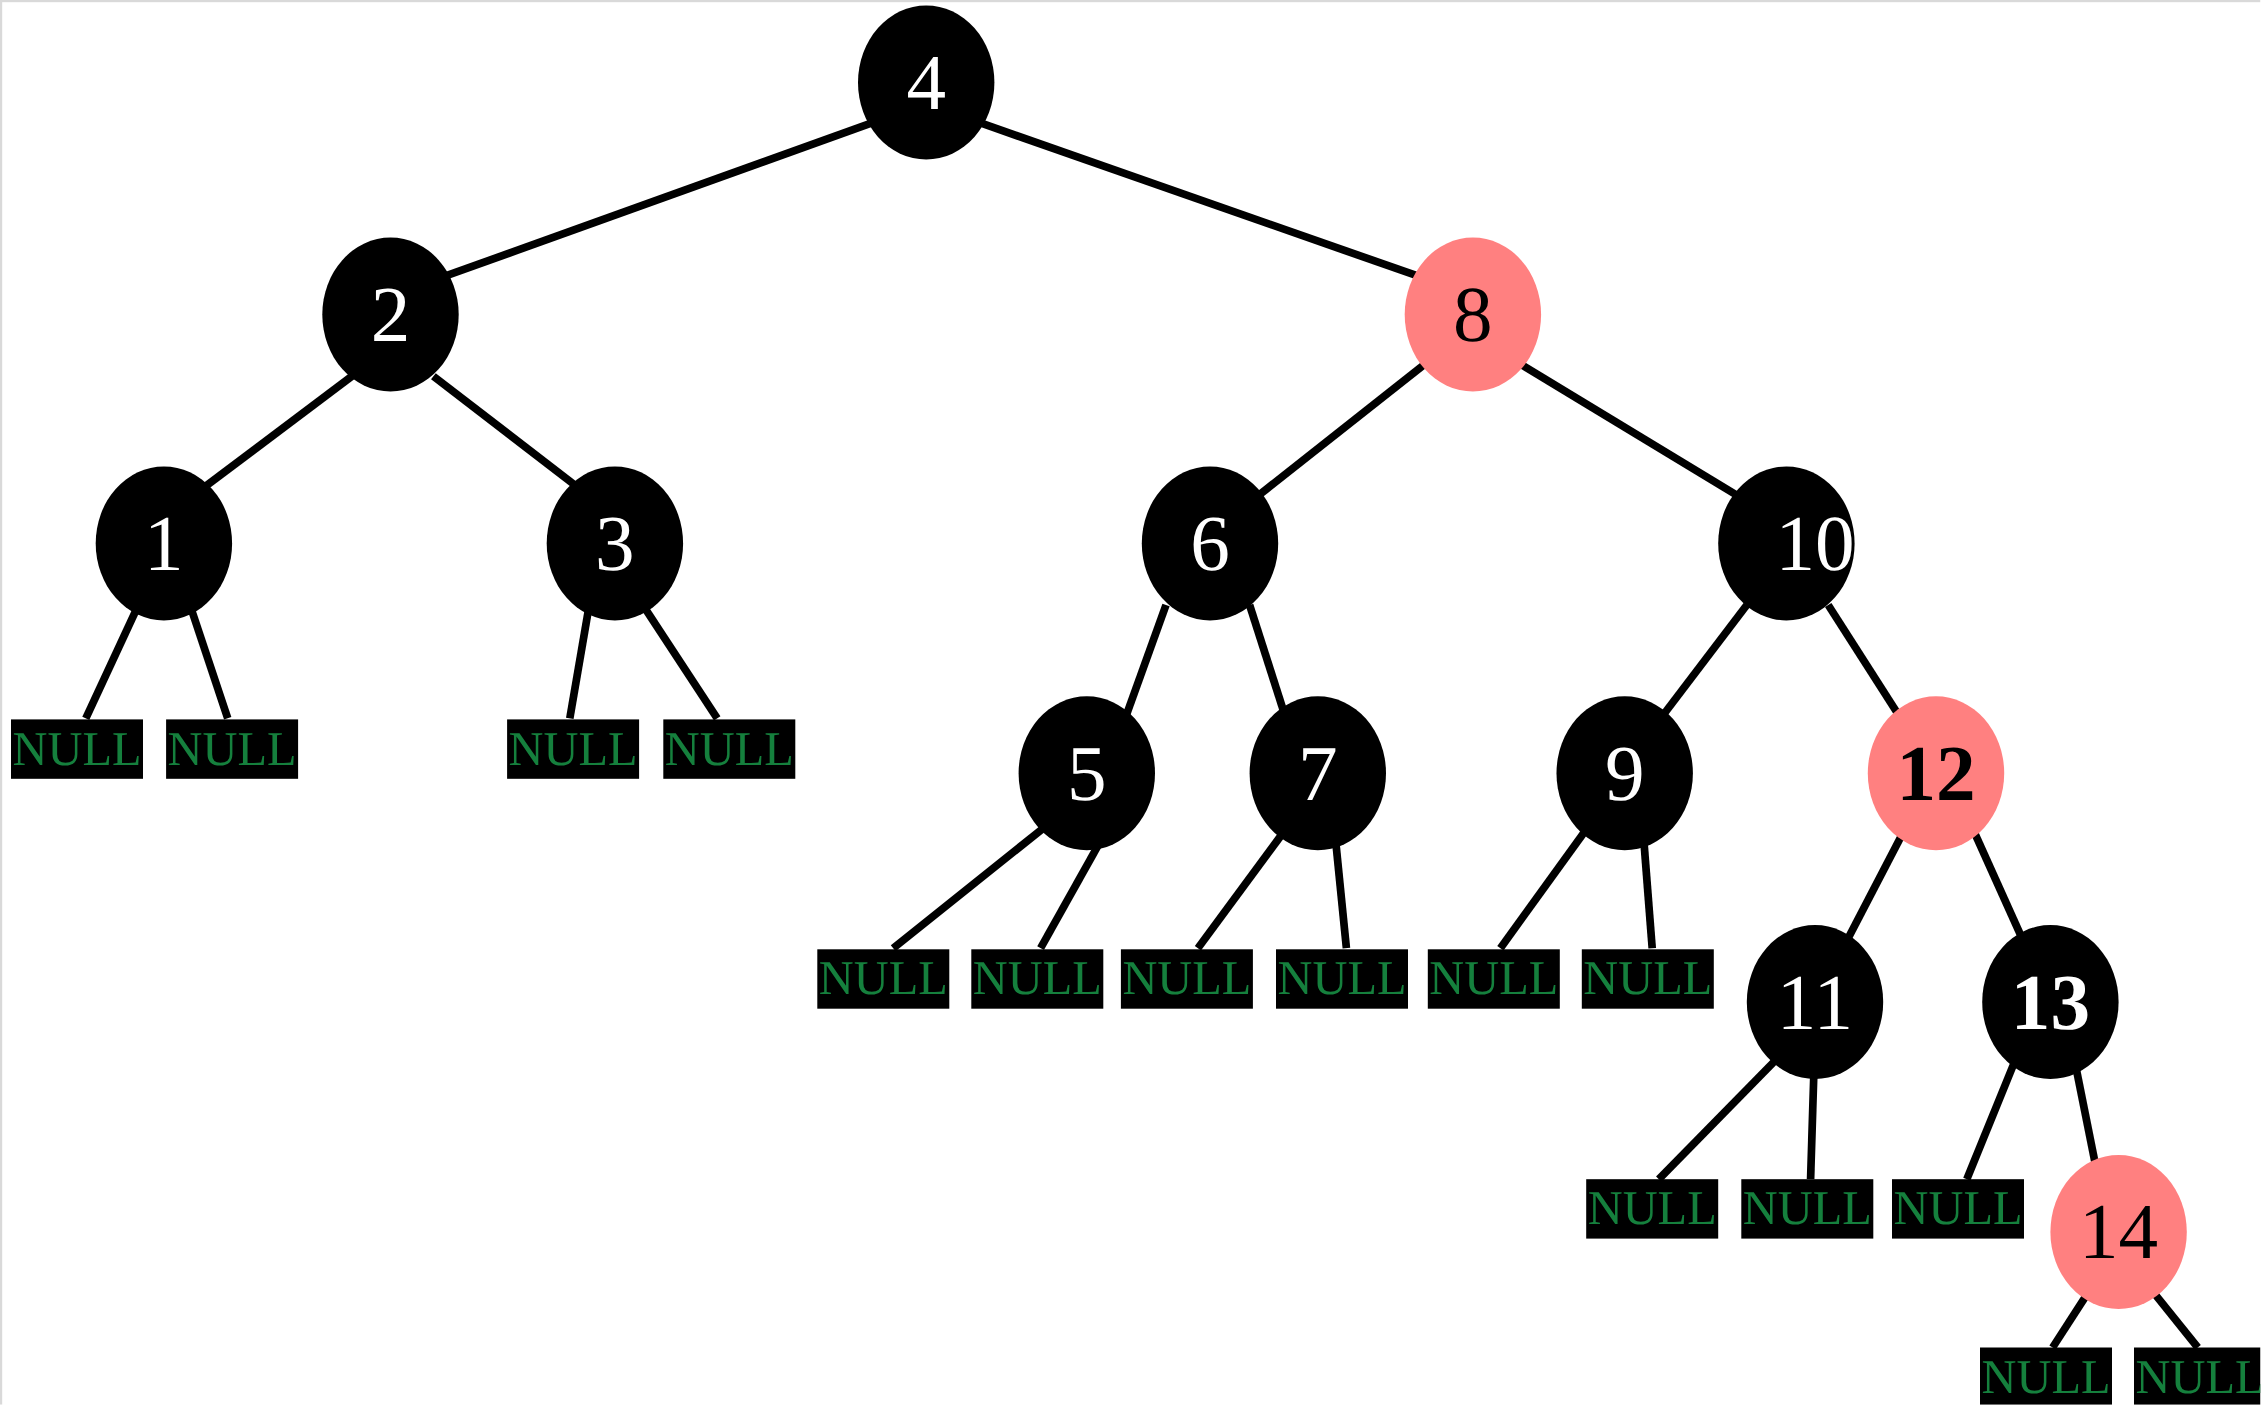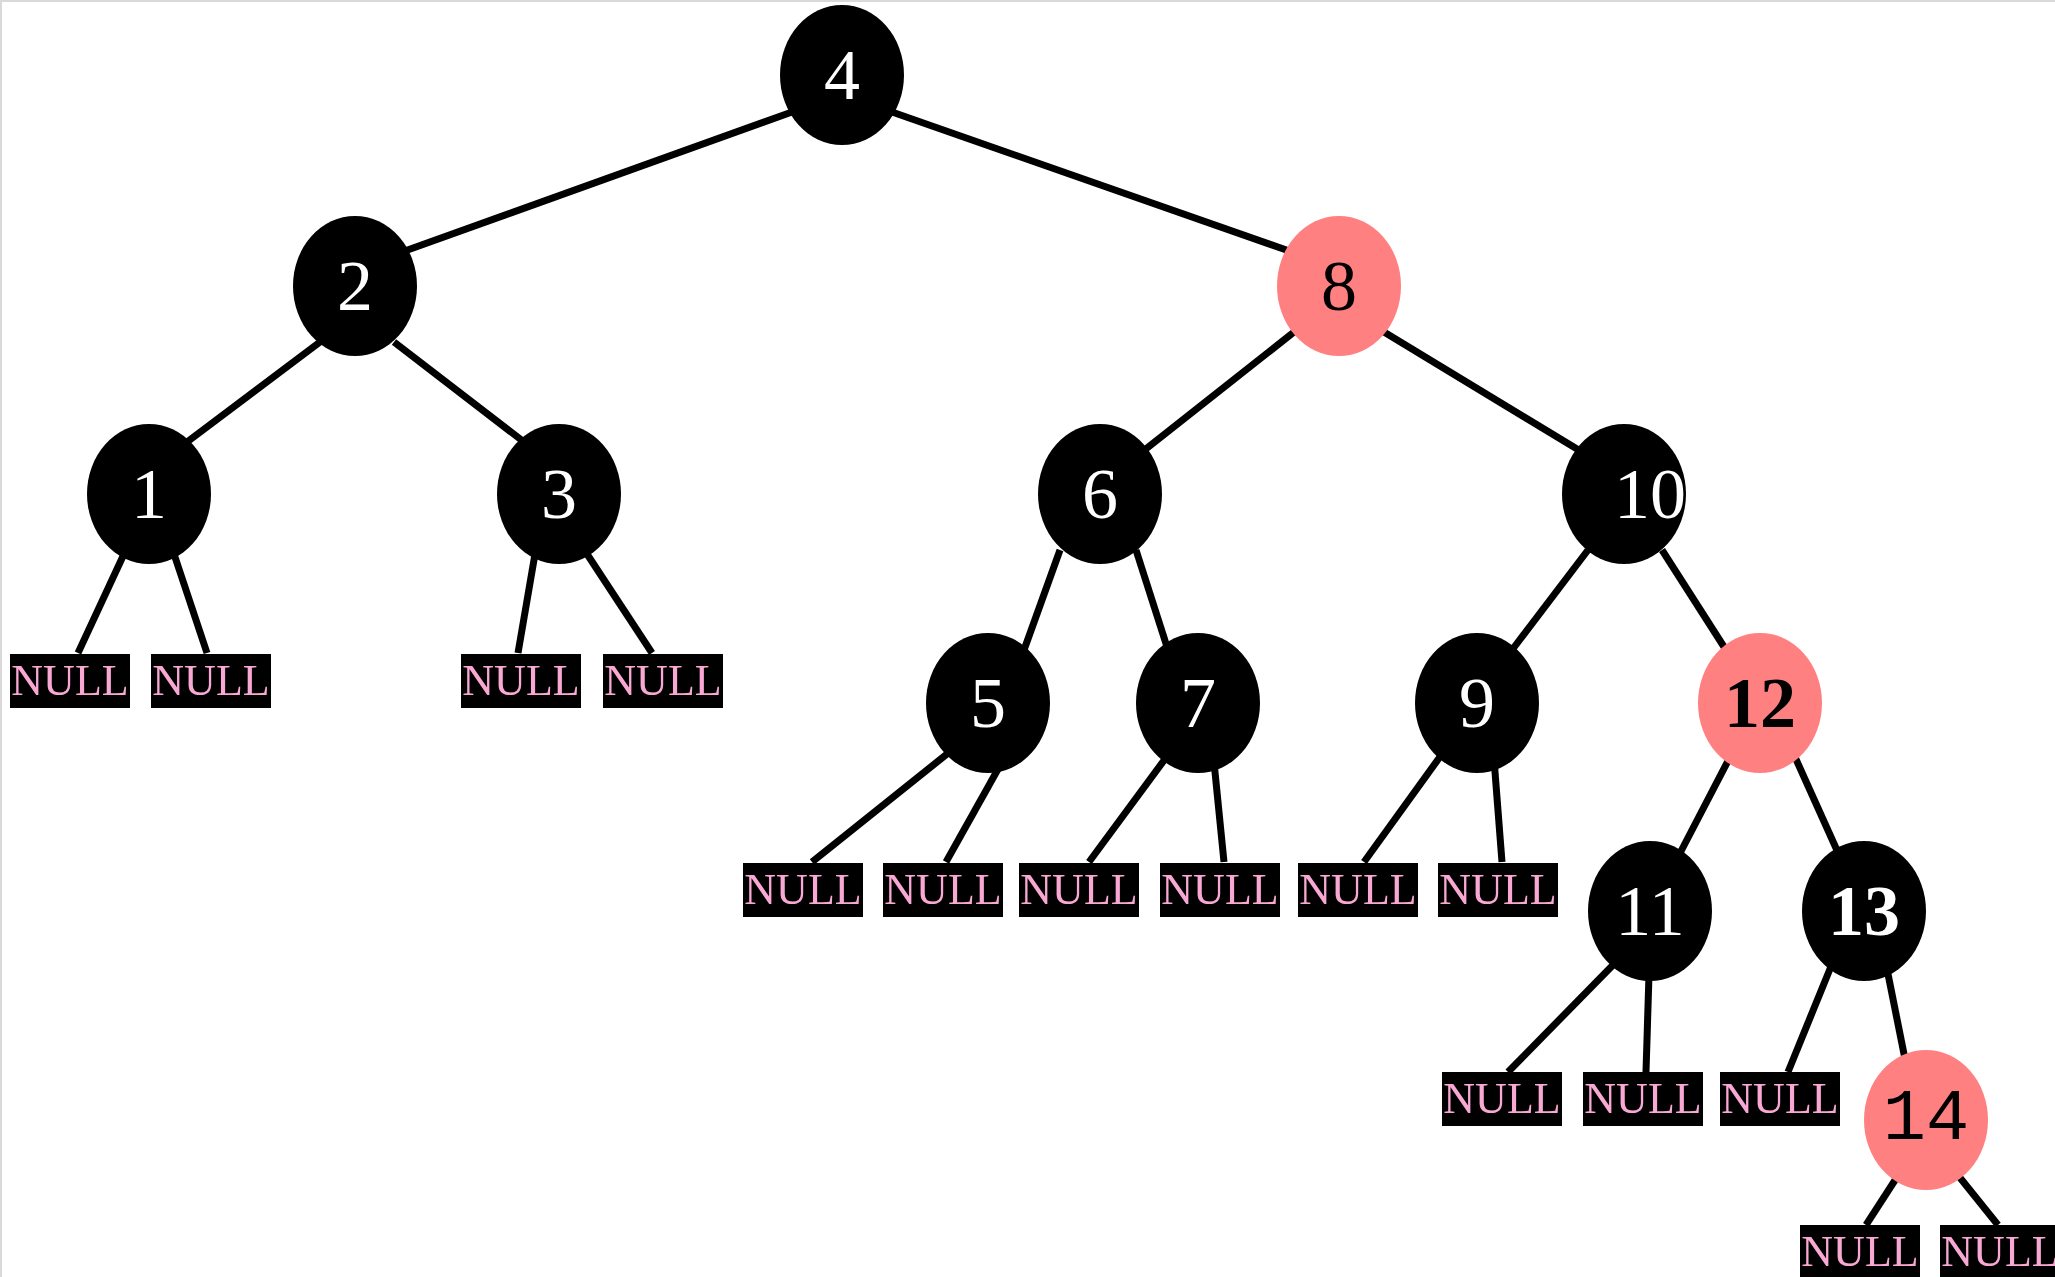--- a/index.html
+++ b/index.html
@@ -46,21 +46,21 @@
   .null-node {
     position: absolute;
     background: #000000;
     display: flex;
     align-items: center;
     justify-content: center;
     box-sizing: border-box;
     user-select: none;
   }
   .null-node .null-label {
-    color: #f9a8d4;
+    color: #15803d;
     font-family: "Liberation Serif", "DejaVu Serif", serif;
     line-height: 1;
   }
 </style>
 </head>
 <body>
 
 <div id="canvas">
   <svg id="edge-layer" viewBox="0 0 2055 1277" xmlns="http://www.w3.org/2000/svg">
       <line x1="790" y1="110" x2="400" y2="250" stroke="#000000" stroke-width="7" stroke-linecap="butt"></line>
@@ -126,21 +126,21 @@
       <div class="tree-node node-red" style="left: 1696px; top: 631px; width: 124px; height: 140px;">
         <span class="node-label" style="font-size: 72px; font-weight: bold;">12</span>
       </div>
       <div class="tree-node node-black" style="left: 1586px; top: 839px; width: 124px; height: 140px;">
         <span class="node-label" style="font-size: 72px;">11</span>
       </div>
       <div class="tree-node node-black" style="left: 1800px; top: 839px; width: 124px; height: 140px; font-weight: bold;">
         <span class="node-label" style="font-size: 72px;">13</span>
       </div>
       <div class="tree-node node-red" style="left: 1862px; top: 1048px; width: 124px; height: 140px;">
-        <span class="node-label" style="font-size: 72px; font-family: Liberation Mono, monospace;">14</span>
+        <span class="node-label" style="font-size: 72px;">14</span>
       </div>
       <div class="null-node" style="left: 8px; top: 652px; width: 120px; height: 54px;">
         <span class="null-label" style="font-size: 44px;">NULL</span>
       </div>
       <div class="null-node" style="left: 149px; top: 652px; width: 120px; height: 54px;">
         <span class="null-label" style="font-size: 44px;">NULL</span>
       </div>
       <div class="null-node" style="left: 459px; top: 652px; width: 120px; height: 54px;">
         <span class="null-label" style="font-size: 44px;">NULL</span>
       </div>

